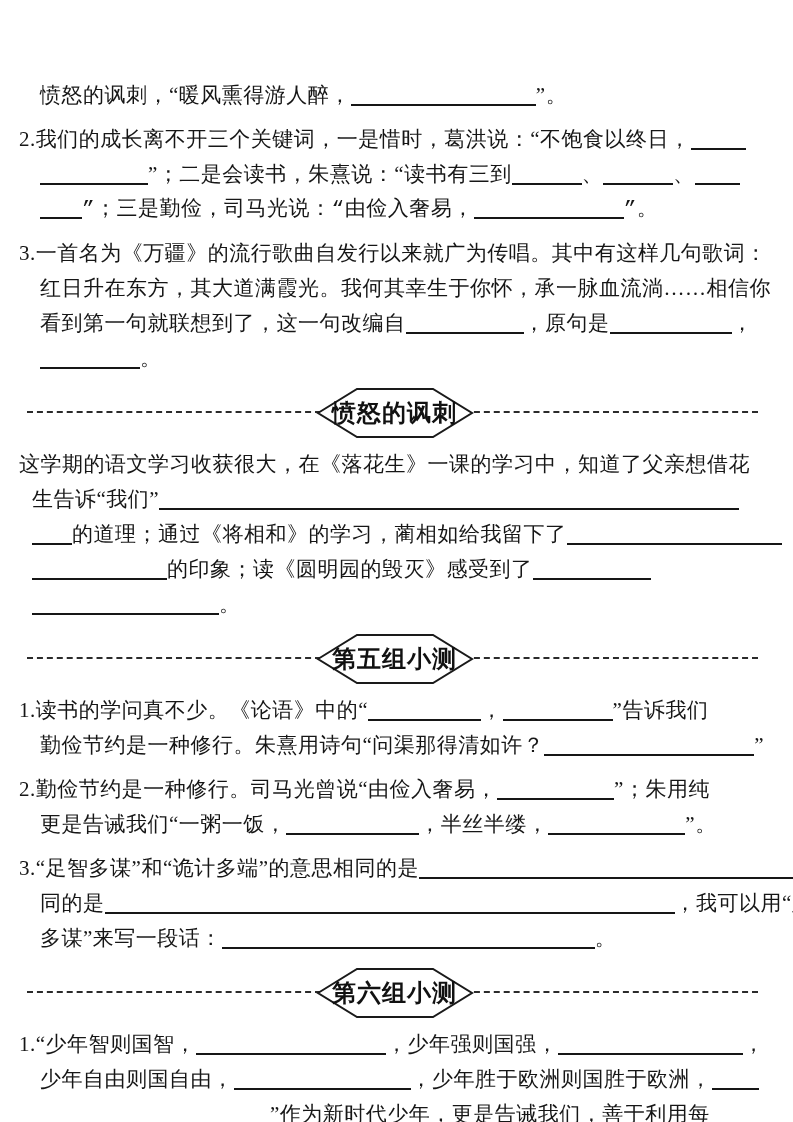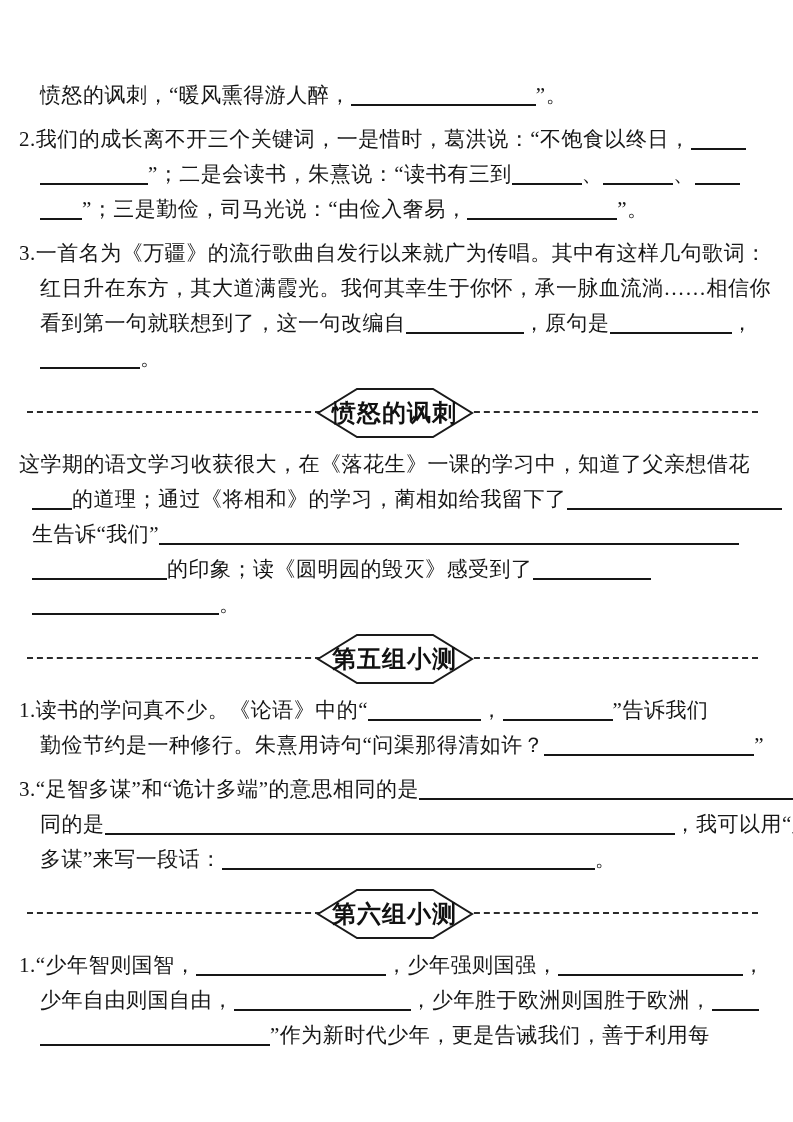--- a/index.html
+++ b/index.html
@@ -29,56 +29,60 @@
 </head>
 <body>
 
 <div class="content" id="worksheet-root">
     <div class="tblock">
       <div class="tline" style="padding-left: 21px;"><span class="seg">愤怒的讽刺，“暖风熏得游人醉，</span><span class="blank" style="width: 185px;"></span><span class="seg">”。</span></div>
     </div>
     <div class="tblock">
       <div class="tline"><span class="seg">2.我们的成长离不开三个关键词，一是惜时，葛洪说：“不饱食以终日，</span><span class="blank" style="width: 55px;"></span></div>
       <div class="tline" style="padding-left: 21px;"><span class="blank" style="width: 108px;"></span><span class="seg">”；二是会读书，朱熹说：“读书有三到</span><span class="blank" style="width: 70px;"></span><span class="seg">、</span><span class="blank" style="width: 70px;"></span><span class="seg">、</span><span class="blank" style="width: 45px;"></span></div>
-      <div class="tline" style="padding-left: 21px;"><span class="blank" style="width: 42px;"></span><span class="seg">”；三是勤俭，司马光说：“由俭入奢易，</span><span class="blank" style="width: 150px;"></span><span class="seg">”。</span></div>
+      <div class="tline" style="padding-left: 21px; font-family: Liberation Mono, monospace;"><span class="blank" style="width: 42px;"></span><span class="seg">”；三是勤俭，司马光说：“由俭入奢易，</span><span class="blank" style="width: 150px;"></span><span class="seg">”。</span></div>
     </div>
     <div class="tblock">
       <div class="tline"><span class="seg">3.一首名为《万疆》的流行歌曲自发行以来就广为传唱。其中有这样几句歌词：</span></div>
       <div class="tline" style="padding-left: 21px;"><span class="seg">红日升在东方，其大道满霞光。我何其幸生于你怀，承一脉血流淌……相信你</span></div>
       <div class="tline" style="padding-left: 21px;"><span class="seg">看到第一句就联想到了，这一句改编自</span><span class="blank" style="width: 118px;"></span><span class="seg">，原句是</span><span class="blank" style="width: 122px;"></span><span class="seg">，</span></div>
       <div class="tline" style="padding-left: 21px;"><span class="blank" style="width: 100px;"></span><span class="seg">。</span></div>
     </div>
     <div class="header">
       <div class="dash"></div>
       <div class="hex">
         <svg width="158" height="54" viewBox="0 0 158 54">
           <polygon points="2,27 41,3 117,3 156,27 117,51 41,51" fill="#ffffff" stroke="#1a1a1a" stroke-width="2"></polygon>
         </svg>
         <span class="hex-label">愤怒的讽刺</span>
       </div>
     </div>
     <div class="tblock">
       <div class="tline"><span class="seg">这学期的语文学习收获很大，在《落花生》一课的学习中，知道了父亲想借花</span></div>
+      <div class="tline" style="padding-left: 13px;"><span class="seg">生告诉“我们”</span><span class="blank" style="width: 580px;"></span></div>
       <div class="tline" style="padding-left: 13px;"><span class="blank" style="width: 40px;"></span><span class="seg">的道理；通过《将相和》的学习，蔺相如给我留下了</span><span class="blank" style="width: 215px;"></span></div>
-      <div class="tline" style="padding-left: 13px;"><span class="seg">生告诉“我们”</span><span class="blank" style="width: 580px;"></span></div>
       <div class="tline" style="padding-left: 13px;"><span class="blank" style="width: 135px;"></span><span class="seg">的印象；读《圆明园的毁灭》感受到了</span><span class="blank" style="width: 118px;"></span></div>
       <div class="tline" style="padding-left: 13px;"><span class="blank" style="width: 187px;"></span><span class="seg">。</span></div>
     </div>
     <div class="header">
       <div class="dash"></div>
       <div class="hex">
         <svg width="158" height="54" viewBox="0 0 158 54">
           <polygon points="2,27 41,3 117,3 156,27 117,51 41,51" fill="#ffffff" stroke="#1a1a1a" stroke-width="2"></polygon>
         </svg>
         <span class="hex-label">第五组小测</span>
       </div>
     </div>
     <div class="tblock">
       <div class="tline"><span class="seg">1.读书的学问真不少。《论语》中的“</span><span class="blank" style="width: 113px;"></span><span class="seg">，</span><span class="blank" style="width: 110px;"></span><span class="seg">”告诉我们</span></div>
       <div class="tline" style="padding-left: 21px;"><span class="seg">勤俭节约是一种修行。朱熹用诗句“问渠那得清如许？</span><span class="blank" style="width: 210px;"></span><span class="seg">”</span></div>
+    </div>
+    <div class="tblock">
+      <div class="tline"><span class="seg">2.勤俭节约是一种修行。司马光曾说“由俭入奢易，</span><span class="blank" style="width: 117px;"></span><span class="seg">”；朱用纯</span></div>
+      <div class="tline" style="padding-left: 21px;"><span class="seg">更是告诫我们“一粥一饭，</span><span class="blank" style="width: 133px;"></span><span class="seg">，半丝半缕，</span><span class="blank" style="width: 137px;"></span><span class="seg">”。</span></div>
     </div>
     <div class="tblock">
       <div class="tline"><span class="seg">3.“足智多谋”和“诡计多端”的意思相同的是</span><span class="blank" style="width: 375px;"></span></div>
       <div class="tline" style="padding-left: 21px;"><span class="seg">同的是</span><span class="blank" style="width: 570px;"></span><span class="seg">，我可以用“足智</span></div>
       <div class="tline" style="padding-left: 21px;"><span class="seg">多谋”来写一段话：</span><span class="blank" style="width: 373px;"></span><span class="seg">。</span></div>
     </div>
     <div class="header">
       <div class="dash"></div>
       <div class="hex">
         <svg width="158" height="54" viewBox="0 0 158 54">

